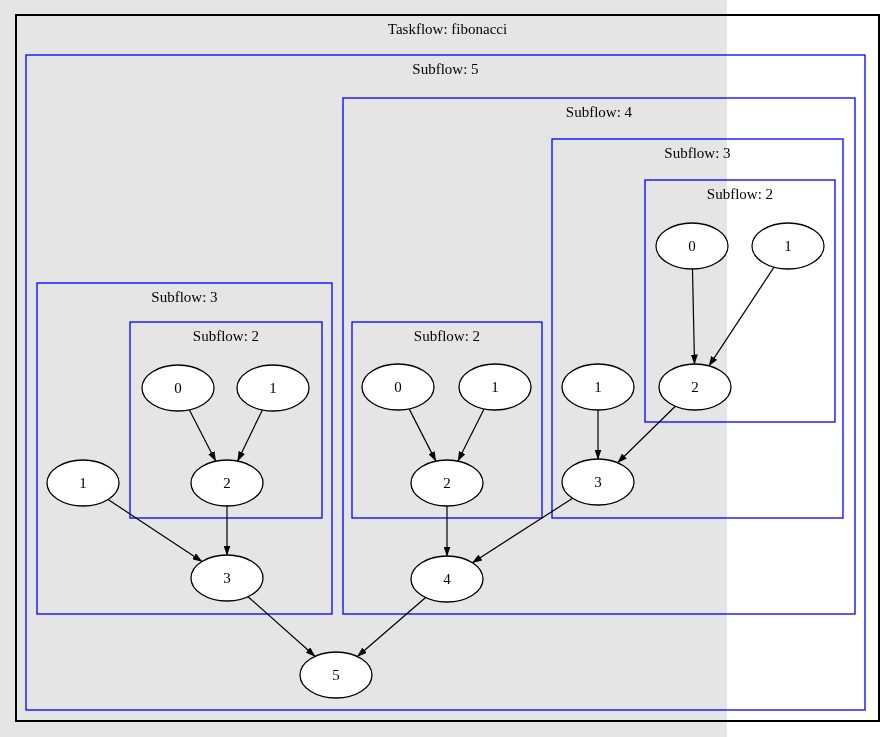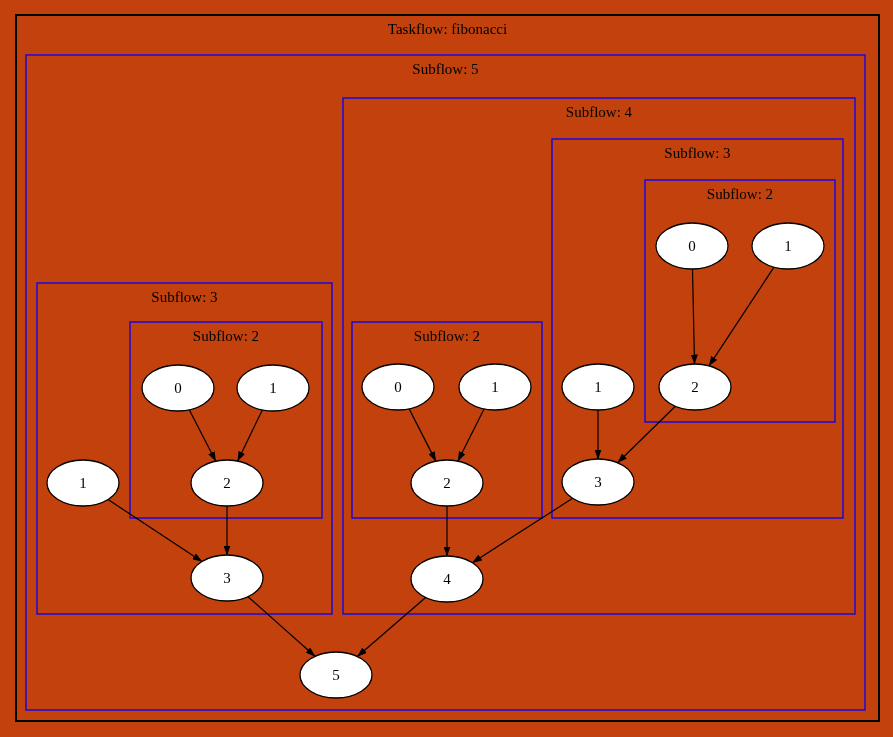--- a/index.html
+++ b/index.html
@@ -6,23 +6,23 @@
     margin: 0;
     padding: 0;
     background: #ffffff;
     width: 893px;
     height: 737px;
     overflow: hidden;
     font-family: "Liberation Serif", "DejaVu Serif", serif;
   }
   #stage {
     position: relative;
-    width: 893px;
+    width: 727px;
     height: 737px;
-    background: #c2410c;
+    background: #e5e5e5;
   }
   svg { display: block; }
   text {
     font-family: "Liberation Serif", "DejaVu Serif", serif;
     font-size: 15px;
     fill: #000000;
   }
 </style>
 </head>
 <body>

